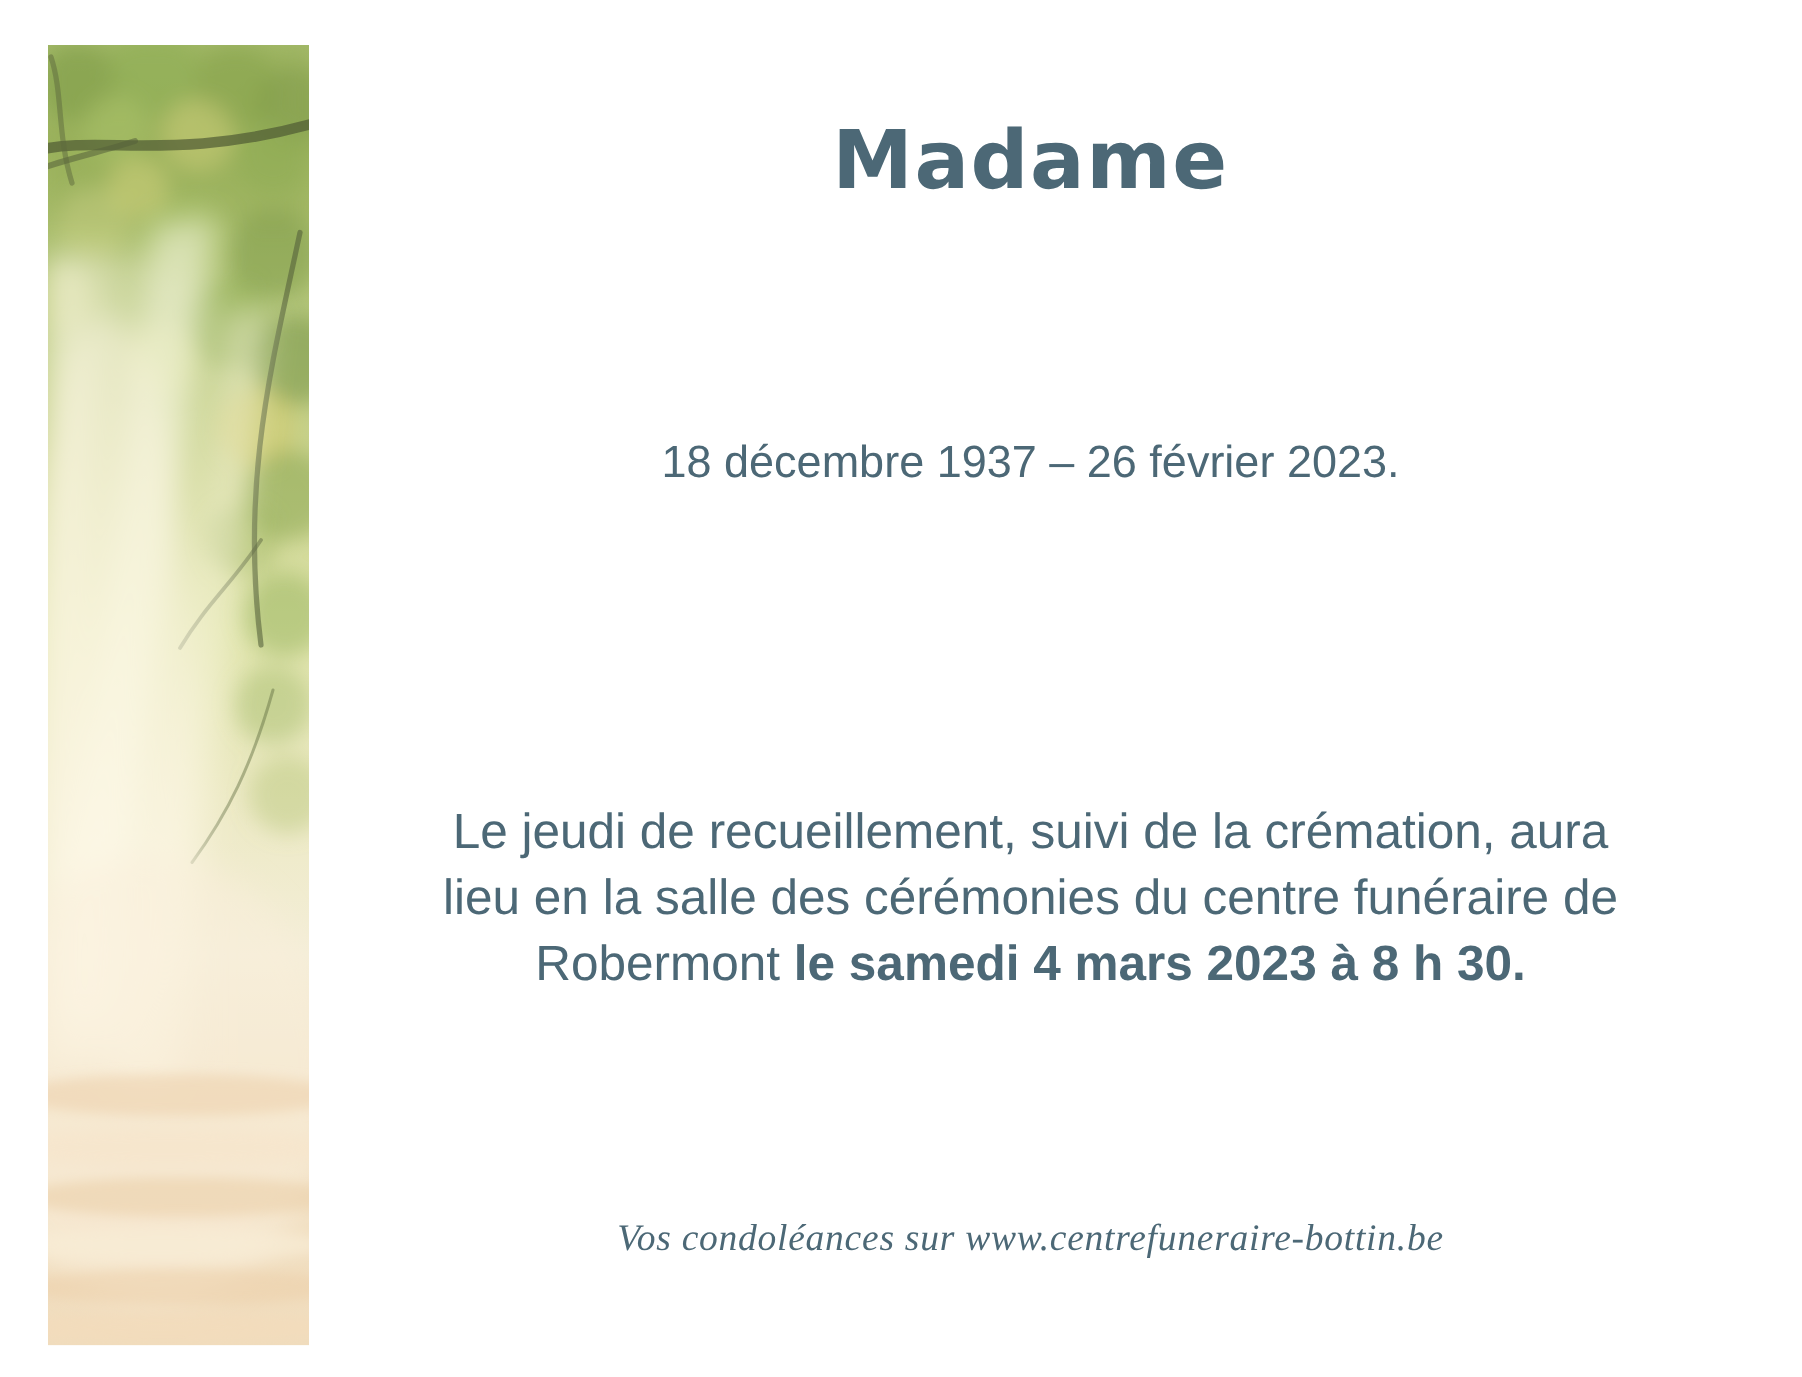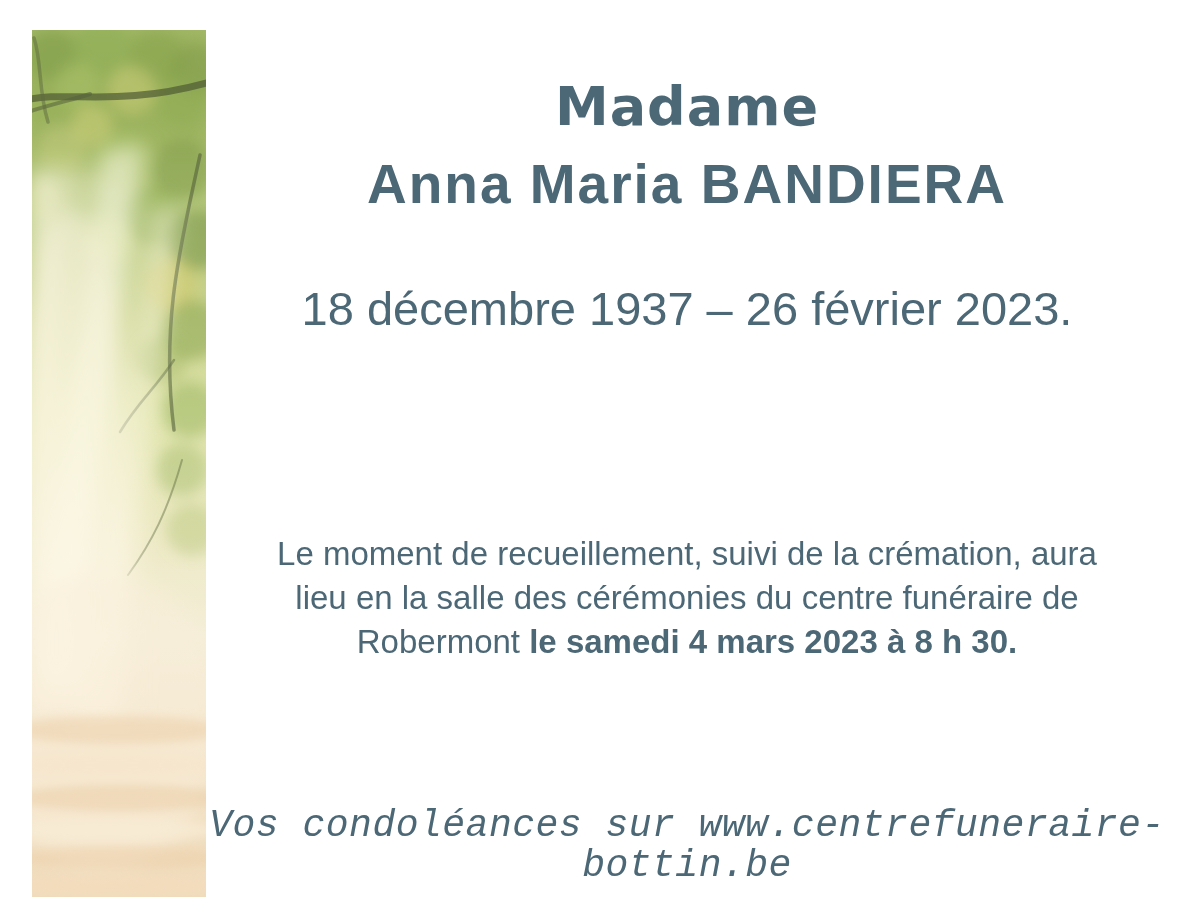--- a/index.html
+++ b/index.html
@@ -57,43 +57,43 @@
   }
   .relation {
     top: 232px;
     font-size: 37px;
     font-weight: 700;
     line-height: 44px;
     letter-spacing: 0.5px;
   }
   .dates {
     top: 286px;
-    font-size: 47px;
+    font-size: 30px;
     font-weight: 400;
     line-height: 46px;
   }
   .para {
     font-size: 33px;
     font-weight: 400;
     line-height: 44px;
   }
   .visits   { top: 398px; }
   .ceremony { top: 532px; }
   .bold-part { font-weight: 700; margin-top: 36px; }
   .reunion {
     top: 708px;
     font-size: 37px;
     font-weight: 400;
     line-height: 46px;
   }
   .condolences {
     top: 806px;
-    font-family: Liberation Mono, monospace;
+    font-family: Liberation Serif, serif;
     font-style: italic;
-    font-size: 38px;
+    font-size: 25px;
     font-weight: 400;
     line-height: 40px;
     letter-spacing: 0.5px;
   }
 </style>
 </head>
 <body>
 
 <div class="card">
 
@@ -179,28 +179,27 @@
         <ellipse cx="90" cy="828" rx="110" ry="12" fill="#eccfa9" opacity="0.55"></ellipse>
         <ellipse cx="80" cy="855" rx="115" ry="10" fill="#f3dcba" opacity="0.6"></ellipse>
       </g>
     </svg>
   </div>
 
   <div class="content">
 
     <div class="title">Madame</div>
 
-    <div class="name">Anna Maria BANDIERA</div>
 
 
     <div class="dates">18 décembre 1937 – 26 février 2023.</div>
 
 
     <div class="para ceremony">
-      <div class="line">Le moment de recueillement, suivi de la crémation, aura</div>
+      <div class="line">Le jeudi de recueillement, suivi de la crémation, aura</div>
       <div class="line">lieu en la salle des cérémonies du centre funéraire de</div>
       <div class="line"><span>Robermont </span><span class="bold-part">le samedi 4 mars 2023 à 8 h 30.</span></div>
     </div>
 
 
     <div class="condolences">Vos condoléances sur www.centrefuneraire-bottin.be</div>
 
   </div>
 </div>
 

